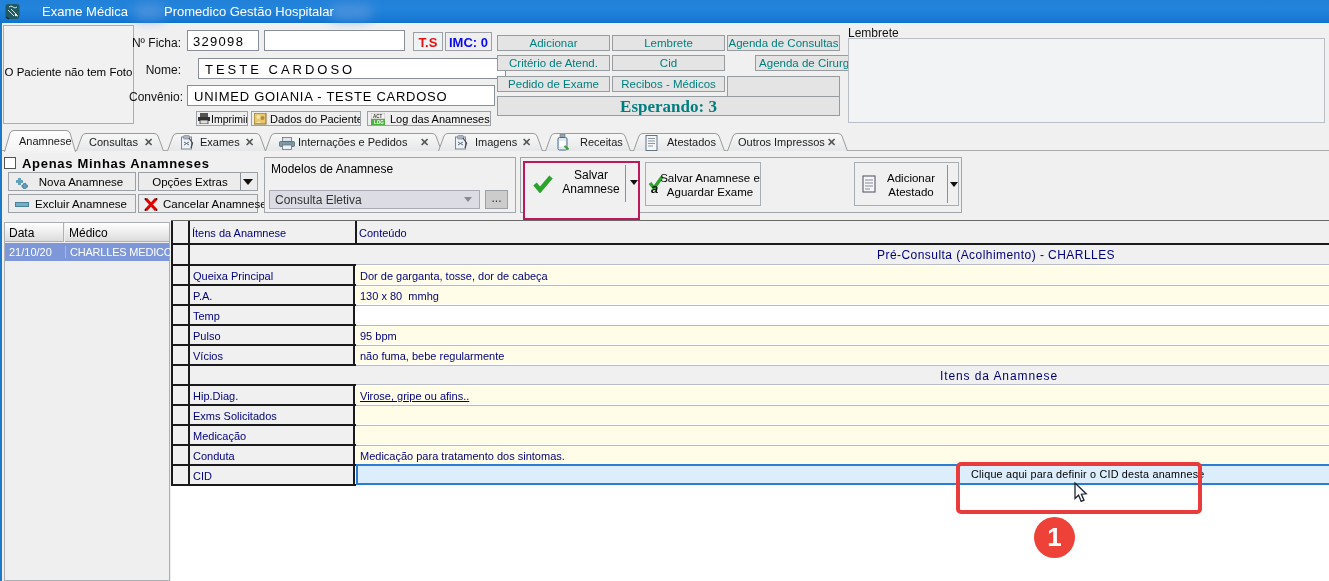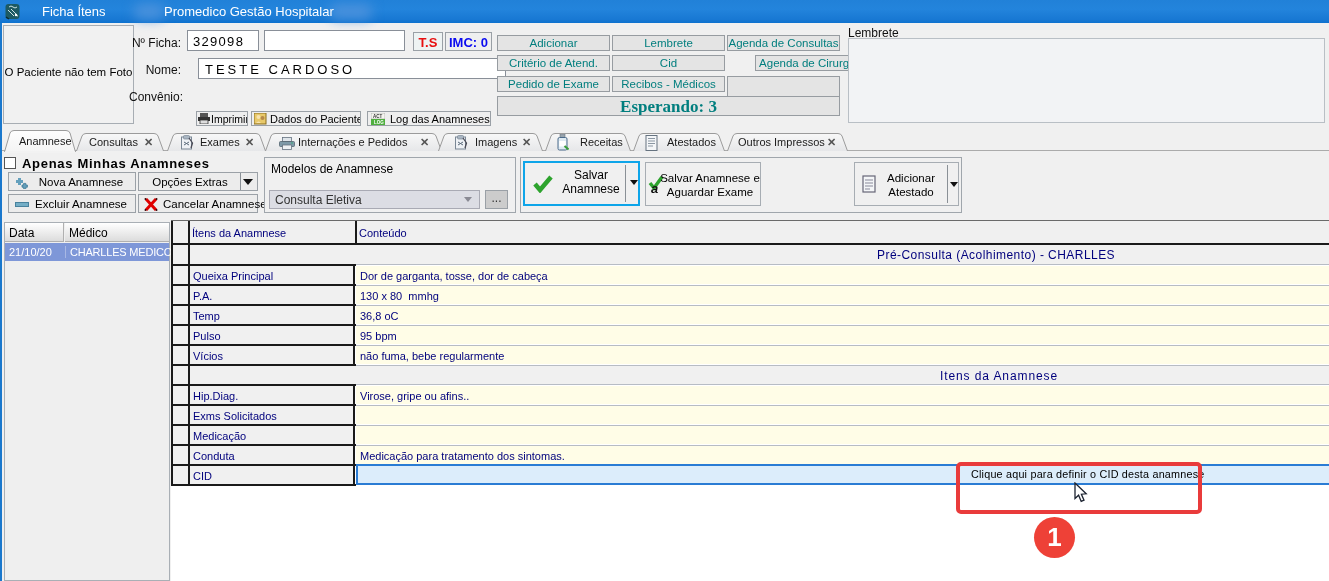--- a/index.html
+++ b/index.html
@@ -44,33 +44,34 @@
 
   <div class="abs" id="titlebar">
     <div class="blur1" style="left:134px;top:4px;width:30px;height:15px;"></div>
     <div class="blur1" style="left:330px;top:4px;width:42px;height:15px;"></div>
     <svg class="abs" style="left:5px;top:3px;" width="16" height="18" viewBox="0 0 16 18">
       <rect x="0.5" y="1" width="14" height="15" rx="3" fill="#1d5a63"></rect>
       <path d="M4 4 q2-2 4 0 t4 0 M3 7 l6 6 M6 6 l6 6 M10 12 l3 1" stroke="#cfe3e4" stroke-width="1" fill="none"></path>
       <circle cx="11" cy="12" r="1.2" fill="#fff"></circle>
       <path d="M1 14 l3 2" stroke="#0a2a30" stroke-width="1.5"></path>
     </svg>
-    <div class="t" style="left:42px;">Ficha Ítens</div>
+    <div class="t" style="left:42px;">Exame Médica</div>
     <div class="t" style="left:164px;">Promedico Gestão Hospitalar</div>
   </div>
 
   <div class="abs" style="left:3px;top:25px;width:131px;height:99px;background:#f1f1f1;border:1px solid #a7adb3;">
     <div style="margin-top:40px;text-align:center;font-size:11.5px;">O Paciente não tem Foto</div>
   </div>
   <div class="lbl" style="left:131px;top:36px;width:50px;">Nº Ficha:</div>
   <div class="lbl" style="left:131px;top:63px;width:50px;">Nome:</div>
   <div class="lbl" style="left:129px;top:90px;width:52px;">Convênio:</div>
   <div class="abs inset" style="left:187px;top:30px;width:72px;height:21px;font-size:13px;padding:3px 0 0 5px;letter-spacing:1.3px;">329098</div>
   <div class="abs inset" style="left:264px;top:30px;width:141px;height:21px;"></div>
   <div class="abs inset" style="left:198px;top:58px;width:308px;height:21px;font-size:13px;padding:3px 0 0 6px;letter-spacing:3px;">TESTE CARDOSO</div>
+  <div class="abs inset" style="left:187px;top:85px;width:308px;height:21px;font-size:13px;padding:3px 0 0 6px;letter-spacing:0.75px;">UNIMED GOIANIA - TESTE CARDOSO</div>
   <div class="abs" style="left:413px;top:32px;width:30px;height:19px;background:#eef3f3;border:1px solid #9aa0a6;color:#e80f0f;font-weight:bold;font-size:13px;text-align:center;padding-top:2px;">T.S</div>
   <div class="abs" style="left:445px;top:32px;width:47px;height:19px;background:#efefef;border:1px solid #9aa0a6;color:#0a0af0;font-weight:bold;font-size:13px;text-align:center;padding-top:2px;">IMC: 0</div>
 
   <div class="gbtn" style="left:497px;top:35px;width:113px;height:16px;padding-top:1px;">Adicionar</div>
   <div class="gbtn" style="left:612px;top:35px;width:113px;height:16px;padding-top:1px;">Lembrete</div>
   <div class="gbtn" style="left:727px;top:35px;width:113px;height:16px;padding-top:1px;">Agenda de Consultas</div>
   <div class="gbtn" style="left:497px;top:55px;width:113px;height:16px;padding-top:1px;">Critério de Atend.</div>
   <div class="gbtn" style="left:612px;top:55px;width:113px;height:16px;padding-top:1px;">Cid</div>
   <div class="gbtn" style="left:727px;top:55px;width:113px;height:16px;padding-top:1px;margin-left:28px;">Agenda de Cirurgias</div>
   <div class="gbtn" style="left:497px;top:76px;width:113px;height:16px;padding-top:1px;">Pedido de Exame</div>
@@ -269,21 +270,21 @@
     <div style="text-align:center;padding-top:3px;padding-left:24px;">Cancelar Anamnese</div>
     </div>
 
   <div class="abs" style="left:264px;top:157px;width:252px;height:56px;border:1px solid #a0a6ac;background:#f0f0f0;"></div>
   <div class="abs" style="left:271px;top:162px;font-size:12px;">Modelos de Anamnese</div>
   <div class="abs" style="left:269px;top:190px;width:211px;height:19px;background:#dcdde4;border:1px solid #a9aab4;color:#333;font-size:12px;padding:2px 0 0 5px;">Consulta Eletiva
     <div class="abs" style="right:7px;top:6px;width:0;height:0;border-left:4px solid transparent;border-right:4px solid transparent;border-top:5px solid #8a8a94;"></div></div>
   <div class="abs" style="left:485px;top:190px;width:23px;height:19px;background:#cccccc;border:1px solid #9aa0a6;text-align:center;color:#333;">...</div>
 
   <div class="abs" style="left:520px;top:157px;width:442px;height:56px;border:1px solid #a0a6ac;background:#f0f0f0;"></div>
-  <div class="abs" style="left:523px;top:161px;width:117px;height:45px;border:2px solid #0ea5e9;background:#f0f0f0;">
+  <div class="abs" style="left:523px;top:161px;width:117px;height:59px;border:2px solid #be185d;background:#f0f0f0;">
     <svg class="abs" style="left:8px;top:11px" width="20" height="19" viewBox="0 0 20 19">
         <path d="M2 10 l5 6 L18 3" stroke="#2da32d" stroke-width="4.5" fill="none"></path>
       </svg>
     <div style="position:absolute;left:34px;top:5px;width:64px;text-align:center;line-height:14px;">Salvar Anamnese</div>
     <div class="abs" style="left:100px;top:2px;width:1px;height:37px;background:#8a9096;"></div>
     <div class="abs" style="left:105px;top:17px;width:0;height:0;border-left:4px solid transparent;border-right:4px solid transparent;border-top:5px solid #111;"></div>
   </div>
   <div class="tbtn" style="left:645px;top:162px;width:116px;height:44px;">
     <svg class="abs" style="left:2px;top:12px" width="18" height="20" viewBox="0 0 18 20">
         <path d="M2 8 l4 5 L14 2" stroke="#2da32d" stroke-width="3.4" fill="none"></path>
@@ -326,21 +327,20 @@
   <div class="hline" style="left:171px;top:264px;width:185px;"></div>
   <div class="gline" style="left:356px;top:264px;width:973px;"></div>
 
   <div class="itemcell" style="top:266px;height:18px;">Queixa Principal</div>
   <div class="itemcell" style="top:286px;height:23px;">P.A.</div>
   <div class="itemcell" style="top:306px;height:18px;">Temp</div>
   <div class="itemcell" style="top:326px;height:18px;">Pulso</div>
   <div class="itemcell" style="top:346px;height:18px;">Vícios</div>
   <div class="cream" style="top:266px;height:18px;">Dor de garganta, tosse, dor de cabeça</div>
   <div class="cream" style="top:286px;height:18px;">130 x 80&nbsp;&nbsp;mmhg</div>
-  <div class="cream" style="top:306px;height:18px;">36,8 oC</div>
   <div class="cream" style="top:326px;height:18px;">95 bpm</div>
   <div class="cream" style="top:346px;height:18px;">não fuma, bebe regularmente</div>
   <div class="hline" style="left:171px;top:284px;width:185px;"></div>
   <div class="hline" style="left:171px;top:304px;width:185px;"></div>
   <div class="hline" style="left:171px;top:324px;width:185px;"></div>
   <div class="hline" style="left:171px;top:344px;width:185px;"></div>
   <div class="hline" style="left:171px;top:364px;width:185px;"></div>
   <div class="gline" style="left:356px;top:285px;width:973px;"></div>
   <div class="gline" style="left:356px;top:305px;width:973px;"></div>
   <div class="gline" style="left:356px;top:325px;width:973px;"></div>
@@ -350,21 +350,21 @@
   <div class="abs" style="left:171px;top:366px;width:1158px;height:18px;background:#f0f0f0;"></div>
   <div class="abs navy" style="left:940px;top:369px;font-size:12px;letter-spacing:0.9px;">Itens da Anamnese</div>
   <div class="hline" style="left:171px;top:384px;width:185px;"></div>
   <div class="gline" style="left:356px;top:384px;width:973px;"></div>
 
   <div class="itemcell" style="top:386px;height:18px;">Hip.Diag.</div>
   <div class="itemcell" style="top:406px;height:18px;">Exms Solicitados</div>
   <div class="itemcell" style="top:426px;height:18px;">Medicação</div>
   <div class="itemcell" style="top:446px;height:18px;">Conduta</div>
   <div class="itemcell" style="top:466px;height:18px;">CID</div>
-  <div class="cream" style="top:386px;height:18px;">Virose, gripe ou afins..</div>
+  <div class="cream" style="top:386px;height:18px;text-decoration:underline;">Virose, gripe ou afins..</div>
   <div class="cream" style="top:406px;height:18px;"></div>
   <div class="cream" style="top:426px;height:18px;"></div>
   <div class="cream" style="top:446px;height:18px;">Medicação para tratamento dos sintomas.</div>
   <div class="hline" style="left:171px;top:404px;width:185px;"></div>
   <div class="hline" style="left:171px;top:424px;width:185px;"></div>
   <div class="hline" style="left:171px;top:444px;width:185px;"></div>
   <div class="hline" style="left:171px;top:464px;width:185px;"></div>
   <div class="hline" style="left:171px;top:484px;width:185px;"></div>
   <div class="gline" style="left:356px;top:405px;width:973px;"></div>
   <div class="gline" style="left:356px;top:425px;width:973px;"></div>

